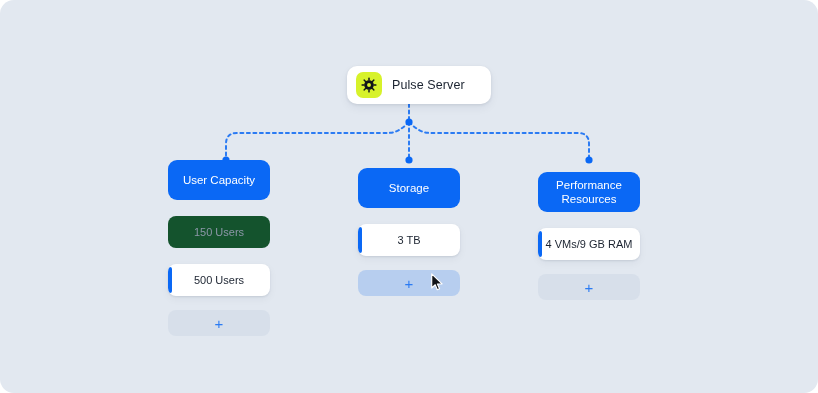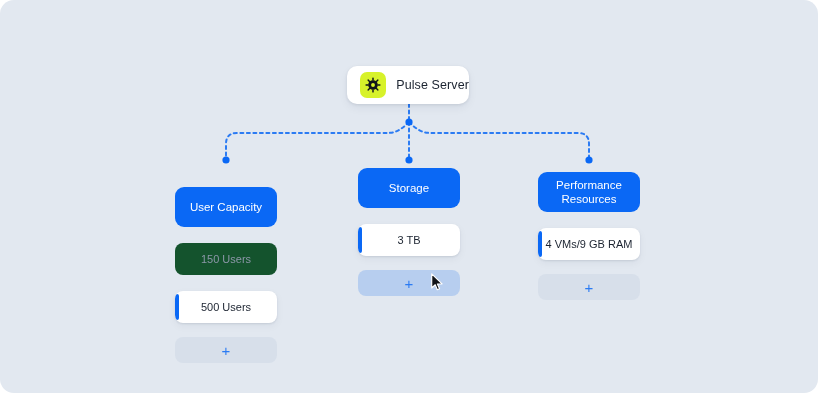--- a/index.html
+++ b/index.html
@@ -30,30 +30,29 @@
     width: 818px;
     height: 393px;
     pointer-events: none;
   }
 
   
   .root-card {
     position: absolute;
     left: 347px;
     top: 66px;
-    width: 122px;
+    width: 144px;
     height: 38px;
     background: #ffffff;
     border-radius: 10px;
     box-shadow: 0 1px 3px rgba(15, 30, 60, 0.10), 0 4px 10px rgba(15, 30, 60, 0.06);
     display: flex;
     align-items: center;
     padding-left: 9px;
     box-sizing: border-box;
-    justify-content: flex-end;
   }
   .root-icon {
     width: 26px;
     height: 26px;
     border-radius: 7px;
     background: #d7f22a;
     display: flex;
     align-items: center;
     justify-content: center;
     flex: none;
@@ -64,21 +63,21 @@
     color: #1b2330;
     letter-spacing: 0.1px;
     white-space: nowrap;
   }
 
   
   .column {
     position: absolute;
     width: 102px;
   }
-  .col-0 { left: 175px; top: 160px; margin-top: 27px; }
+  .col-0 { left: 168px; top: 160px; }
   .col-1 { left: 358px; top: 168px; }
   .col-2 { left: 538px; top: 172px; }
 
   .cat-box {
     width: 102px;
     height: 40px;
     background: #0d6efd;
     background: #0a68f5;
     border-radius: 9px;
     color: #ffffff;

